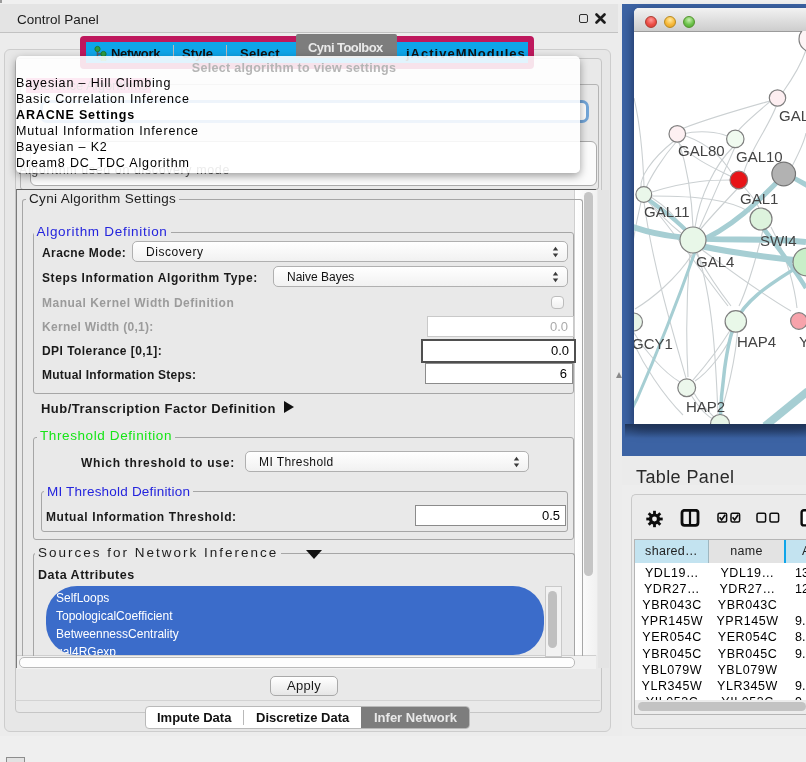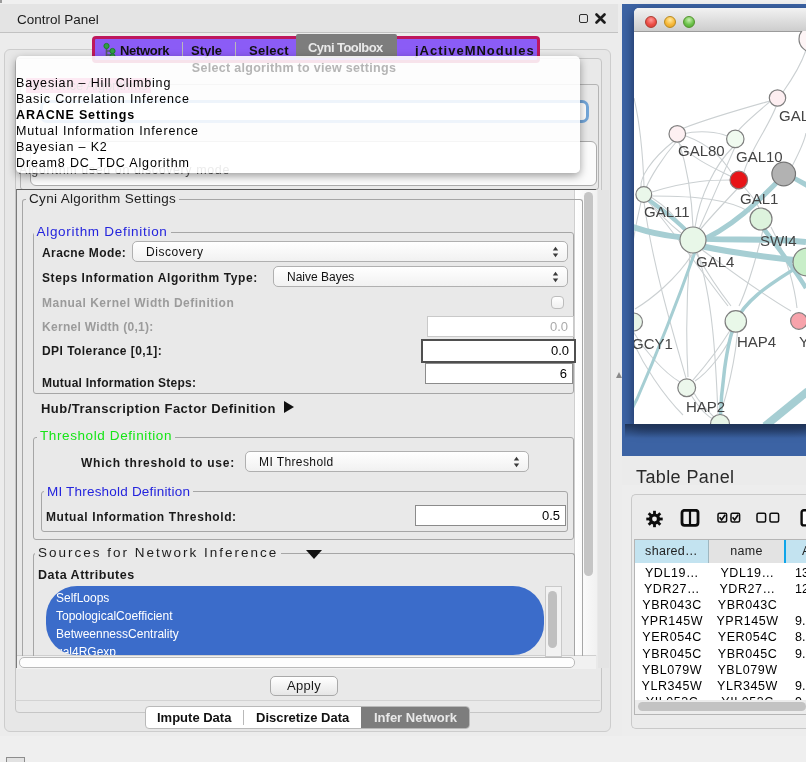--- a/index.html
+++ b/index.html
@@ -38,21 +38,21 @@
 
 <div class="abs" style="left:0;top:736px;width:806px;height:26px;background:#efefef;"></div>
 
 <div class="abs" style="left:6px;top:757px;width:17px;height:10px;background:#e2e2e2;border:1.5px solid #8d8d8d;"></div>
 
 <div class="abs" style="left:0;top:33px;width:618px;height:703px;background:#ececec;"></div>
 
 <div class="abs" style="left:4px;top:49px;width:605px;height:681px;background:#e7e7e7;border:1px solid #cdcdcd;border-radius:6px;"></div>
 <div class="abs" style="left:14.5px;top:58px;width:585px;height:653px;background:#e9e9e9;border:1px solid #c6c6c6;border-radius:4px;"></div>
 
-<div class="abs" style="left:92px;top:36px;width:442px;height:21px;background:#8b5cf6;border:3px solid #be185d;border-radius:4px;">
+<div class="abs" style="left:80px;top:36px;width:442px;height:21px;background:#0ea5e9;border:6px solid #be185d;border-radius:4px;">
   <div class="abs" style="left:87px;top:3px;width:1px;height:15px;background:#b9b9b9;"></div>
   <div class="abs" style="left:140px;top:3px;width:1px;height:15px;background:#b9b9b9;"></div>
   <div class="abs bold" style="left:25px;top:4px;font-size:13px;color:#111;letter-spacing:-0.3px;">Network</div>
   <div class="abs bold" style="left:96px;top:4px;font-size:13px;color:#111;">Style</div>
   <div class="abs bold" style="left:154px;top:4px;font-size:13px;color:#111;letter-spacing:0.28px;">Select</div>
   <div class="abs bold" style="left:320px;top:4px;font-size:13px;color:#111;letter-spacing:1.0px;">jActiveMNodules</div>
   <svg class="abs" style="left:8px;top:2px;" width="14" height="17" viewBox="0 0 14 17">
     <path d="M3.5 6 L3.5 15 M3.5 10 L9 10 M3.5 14 L9 14" stroke="#555a66" stroke-width="1.6" fill="none"></path>
     <circle cx="3.5" cy="5" r="2.6" fill="#2f9e44" stroke="#1e7a30" stroke-width="1"></circle>
     <circle cx="9.5" cy="10" r="2.6" fill="#2f9e44" stroke="#1e7a30" stroke-width="1"></circle>
@@ -100,21 +100,21 @@
         <path d="M5 1 L8.6 6 L1.4 6 Z" fill="#3a3a3a"></path>
         <path d="M5 15 L1.4 10 L8.6 10 Z" fill="#3a3a3a"></path>
       </svg>
 </div>
 <div class="lbl" style="left:42px;top:296px;color:#9b9b9b;letter-spacing:0.5px;">Manual Kernel Width Definition</div>
 <div class="abs" style="left:550.5px;top:296px;width:11px;height:11px;background:linear-gradient(#ffffff,#f0f0f0);border:1.5px solid #bdbdbd;border-radius:4px;"></div>
 <div class="lbl" style="left:42px;top:320px;color:#9b9b9b;letter-spacing:0.3px;">Kernel Width (0,1):</div>
 <div class="fld" style="left:427px;top:316px;width:140px;height:17px;border:1px solid #c9c9c9;color:#ababab;padding:2px 5px 0 0;">0.0</div>
 <div class="lbl" style="left:42px;top:344px;letter-spacing:0.45px;">DPI Tolerance [0,1]:</div>
 <div class="fld" style="left:421px;top:339px;width:146px;height:18px;border:2px solid #4f4f4f;color:#000;padding:2px 5px 0 0;">0.0</div>
-<div class="lbl" style="left:42px;top:376px;letter-spacing:0.25px;">Mutual Information Steps:</div>
+<div class="lbl" style="left:42px;top:368px;letter-spacing:0.25px;">Mutual Information Steps:</div>
 <div class="fld" style="left:425px;top:363px;width:141px;height:17px;border:1.5px solid #8b8b8b;color:#000;padding:2px 5px 0 0;">6</div>
 
 <div class="lbl" style="left:41px;top:401px;font-size:13px;letter-spacing:0.48px;">Hub/Transcription Factor Definition</div>
 <div class="abs" style="left:284px;top:401px;width:0;height:0;border-left:10px solid #111;border-top:6.5px solid transparent;border-bottom:6.5px solid transparent;"></div>
 
 <div class="grp" style="left:33px;top:436.5px;width:539px;height:101px;"></div>
 <div class="gtitle" style="left:37px;top:429px;color:#16e516;letter-spacing:0.6px;">Threshold Definition</div>
 
 <div class="lbl" style="left:81px;top:456px;letter-spacing:0.75px;">Which threshold to use:</div>
 <div class="combo" style="left:245px;top:451px;width:282px;height:19px;">

